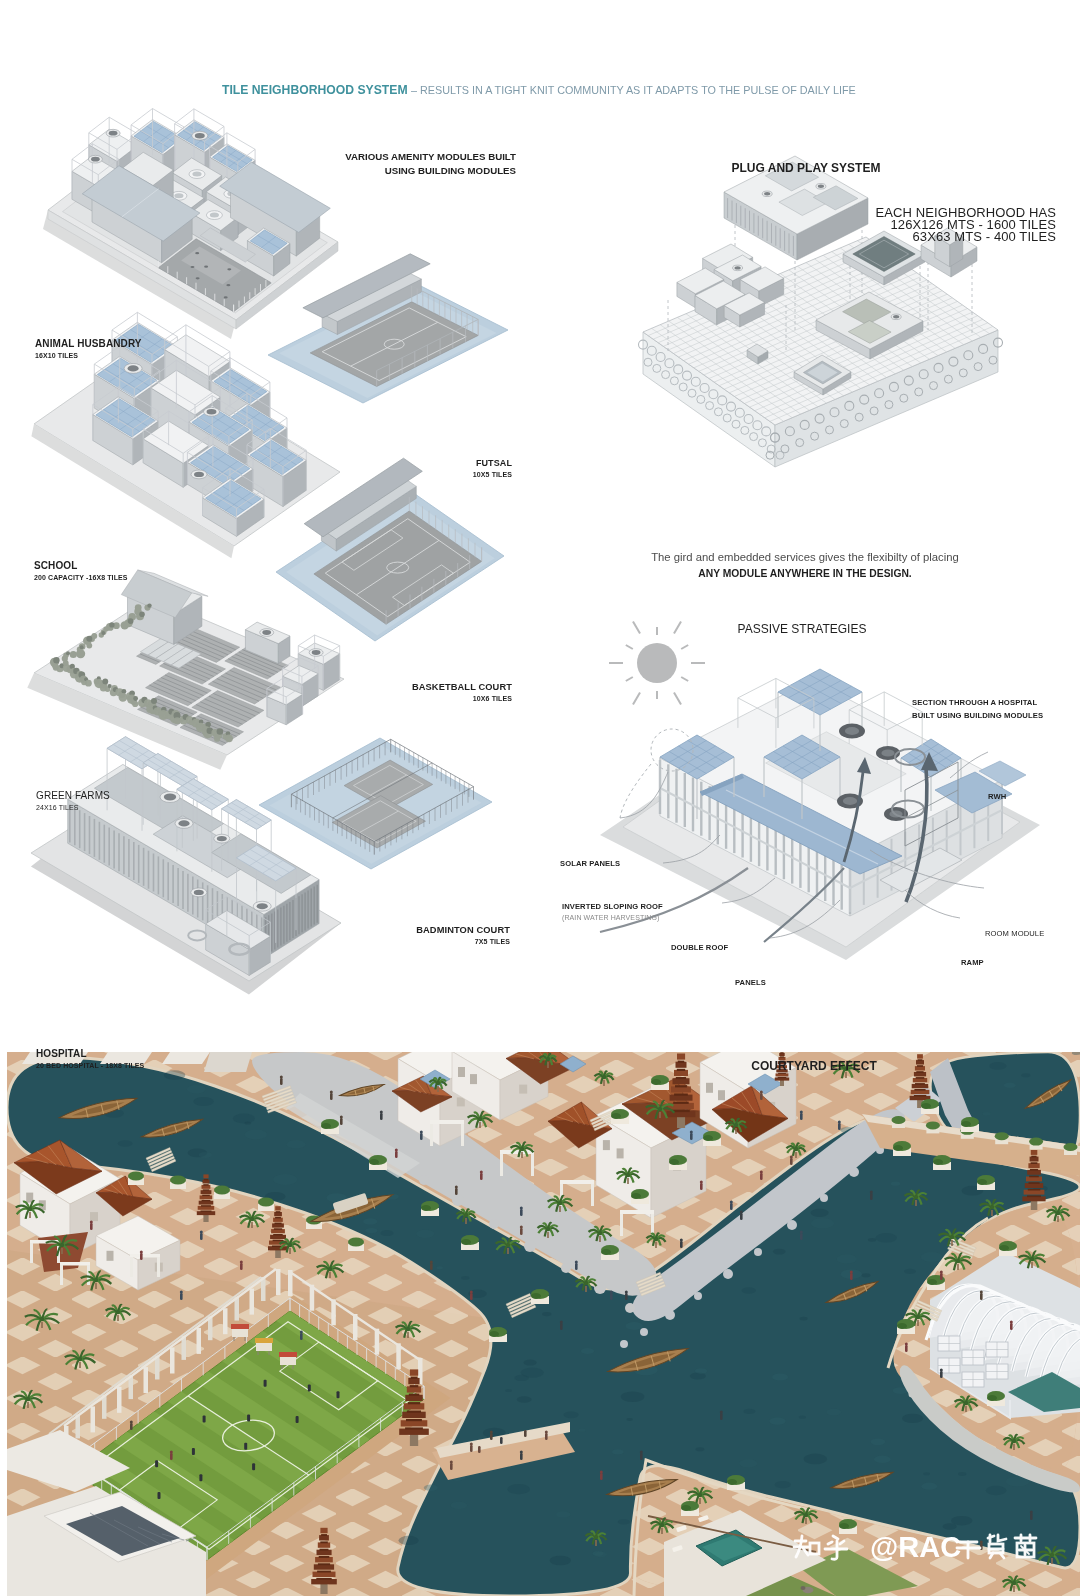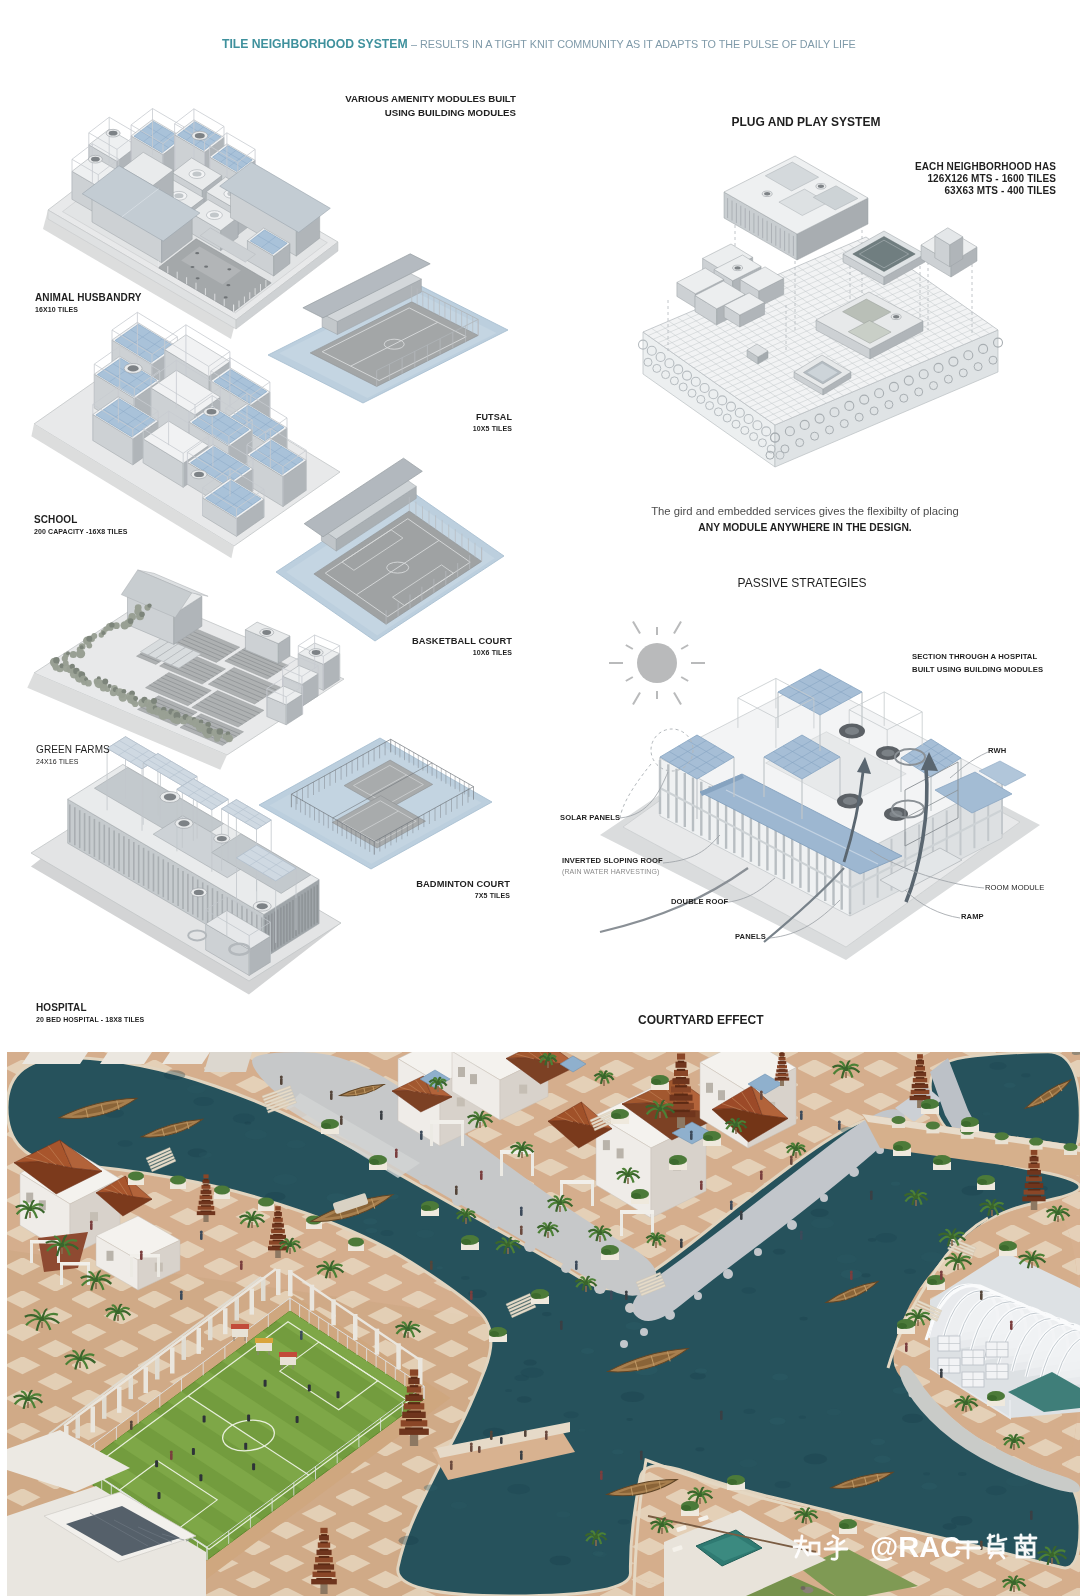--- a/index.html
+++ b/index.html
@@ -1,16 +1,16 @@
 <!DOCTYPE html>
 <html><head><meta charset="utf-8">
 <style>
 html,body{margin:0;padding:0;background:#ffffff;}
 body{width:1080px;height:1596px;position:relative;font-family:"Liberation Sans",sans-serif;overflow:hidden;}
-.t{position:absolute;white-space:nowrap;}
+.t{position:absolute;white-space:nowrap;margin-top:46px;}
 .t .sub{font-size:7px;letter-spacing:0.1px;}
 </style></head>
 <body>
 
 <svg width="1080" height="1596" viewBox="0 0 1080 1596" style="position:absolute;left:0;top:0">
 <defs>
 <clipPath id="imgclip">
         <rect x="7" y="1052" width="1073" height="544"></rect>
       </clipPath>
 <pattern id="tiles" width="66" height="33" patternUnits="userSpaceOnUse" patternTransform="translate(6,4)">
@@ -2512,39 +2512,39 @@
       <rect x="1017" y="1543" width="17" height="14"></rect>
       <path d="M 1025 1545 L 1025 1555"></path>
       <path d="M 1019 1550 L 1032 1550"></path>
       <path d="M 1021 1546 L 1029 1554" stroke-width="1.8"></path>
     </g>
     <text x="870" y="1557" font-family="Liberation Sans, sans-serif" font-size="29" font-weight="bold" fill="#ffffff">@RAC</text>
 </svg>
 
 <div class="t" style="top:37px;font-size:12.2px;font-weight:700;color:#1f1f1f;letter-spacing:0px;left:222px;"><span style="color:#3f919d;font-size:12.2px">TILE NEIGHBORHOOD SYSTEM</span> <span style="color:#7f9aa9;font-weight:400;font-size:10.8px">– RESULTS IN A TIGHT KNIT COMMUNITY AS IT ADAPTS TO THE PULSE OF DAILY LIFE</span></div>
 
-<div class="t" style="top:92px;font-size:9.7px;font-weight:700;color:#1f1f1f;letter-spacing:0px;right:564px;text-align:right;line-height:13.6px;">VARIOUS AMENITY MODULES BUILT<br>USING BUILDING MODULES</div>
+<div class="t" style="top:104px;font-size:9.7px;font-weight:700;color:#1f1f1f;letter-spacing:0px;right:564px;text-align:right;line-height:13.6px;">VARIOUS AMENITY MODULES BUILT<br>USING BUILDING MODULES</div>
 
 <div class="t" style="top:292px;font-size:10px;font-weight:700;color:#1f1f1f;letter-spacing:0.1px;left:35px;line-height:11px;">ANIMAL HUSBANDRY<br><span class="sub">16X10 TILES</span></div>
 
 <div class="t" style="top:412px;font-size:9px;font-weight:700;color:#1f1f1f;letter-spacing:0.1px;right:568px;text-align:right;line-height:10.5px;">FUTSAL<br><span class="sub">10X5 TILES</span></div>
 
 <div class="t" style="top:514px;font-size:10px;font-weight:700;color:#1f1f1f;letter-spacing:0.1px;left:34px;line-height:11px;">SCHOOL<br><span class="sub">200 CAPACITY -16X8 TILES</span></div>
 
 <div class="t" style="top:636px;font-size:9.3px;font-weight:700;color:#1f1f1f;letter-spacing:0.1px;right:568px;text-align:right;line-height:10.5px;">BASKETBALL COURT<br><span class="sub">10X6 TILES</span></div>
 
 <div class="t" style="top:744px;font-size:10px;font-weight:400;color:#1f1f1f;letter-spacing:0.1px;left:36px;line-height:11px;">GREEN FARMS<br><span class="sub">24X16 TILES</span></div>
 
 <div class="t" style="top:879px;font-size:9.3px;font-weight:700;color:#1f1f1f;letter-spacing:0.1px;right:570px;text-align:right;line-height:10.5px;">BADMINTON COURT<br><span class="sub">7X5 TILES</span></div>
 
 <div class="t" style="top:1002px;font-size:10px;font-weight:700;color:#1f1f1f;letter-spacing:0.1px;left:36px;line-height:11px;">HOSPITAL<br><span class="sub">20 BED HOSPITAL - 18X8 TILES</span></div>
 
 <div class="t" style="top:115px;font-size:12px;font-weight:700;color:#1f1f1f;letter-spacing:0px;left:650px;width:312px;text-align:center;">PLUG AND PLAY SYSTEM</div>
 
-<div class="t" style="top:161px;font-size:10px;font-weight:700;color:#1f1f1f;letter-spacing:0.1px;right:24px;text-align:right;line-height:11.8px;">EACH NEIGHBORHOOD HAS<br>126X126 MTS - 1600 TILES<br>63X63 MTS - 400 TILES</div>
+<div class="t" style="top:161px;font-size:13px;font-weight:400;color:#1f1f1f;letter-spacing:0.1px;right:24px;text-align:right;line-height:11.8px;">EACH NEIGHBORHOOD HAS<br>126X126 MTS - 1600 TILES<br>63X63 MTS - 400 TILES</div>
 
 <div class="t" style="top:504px;font-size:10.3px;font-weight:700;color:#1f1f1f;letter-spacing:0px;left:576px;width:458px;text-align:center;line-height:15.5px;"><span style="font-weight:400;color:#4c4c4c;font-size:11.3px">The gird and embedded services gives the flexibilty of placing</span><br>ANY MODULE ANYWHERE IN THE DESIGN.</div>
 
 <div class="t" style="top:576px;font-size:12px;font-weight:400;color:#1f1f1f;letter-spacing:0px;left:646px;width:312px;text-align:center;">PASSIVE STRATEGIES</div>
 
 <div class="t" style="top:650px;font-size:7.7px;font-weight:700;color:#1f1f1f;letter-spacing:0.1px;left:912px;line-height:13px;">SECTION THROUGH A HOSPITAL<br>BUILT USING BUILDING MODULES</div>
 
 <div class="t" style="top:813px;font-size:7.6px;font-weight:700;color:#1f1f1f;letter-spacing:0.1px;left:560px;">SOLAR PANELS</div>
 
 <div class="t" style="top:856px;font-size:7.6px;font-weight:700;color:#1f1f1f;letter-spacing:0.1px;left:562px;line-height:10.5px;">INVERTED SLOPING ROOF<br><span style="font-weight:400;color:#8a8a8a;font-size:7px">(RAIN WATER HARVESTING)</span></div>
@@ -2552,12 +2552,12 @@
 <div class="t" style="top:897px;font-size:7.6px;font-weight:700;color:#1f1f1f;letter-spacing:0.1px;left:663px;padding-left:8px;">DOUBLE ROOF</div>
 
 <div class="t" style="top:932px;font-size:7.6px;font-weight:700;color:#1f1f1f;letter-spacing:0.1px;left:735px;">PANELS</div>
 
 <div class="t" style="top:746px;font-size:7.6px;font-weight:700;color:#1f1f1f;letter-spacing:0.1px;left:988px;">RWH</div>
 
 <div class="t" style="top:883px;font-size:7.6px;font-weight:400;color:#1f1f1f;letter-spacing:0.1px;left:985px;">ROOM MODULE</div>
 
 <div class="t" style="top:912px;font-size:7.6px;font-weight:700;color:#1f1f1f;letter-spacing:0.1px;left:961px;text-align:center;">RAMP</div>
 
-<div class="t" style="top:1013px;font-size:12px;font-weight:700;color:#1f1f1f;letter-spacing:0px;left:638px;width:312px;text-align:left;">COURTYARD EFFECT</div>
+<div class="t" style="top:1013px;font-size:12px;font-weight:700;color:#1f1f1f;letter-spacing:0px;left:658px;width:312px;text-align:center;">COURTYARD EFFECT</div>
 </body></html>

